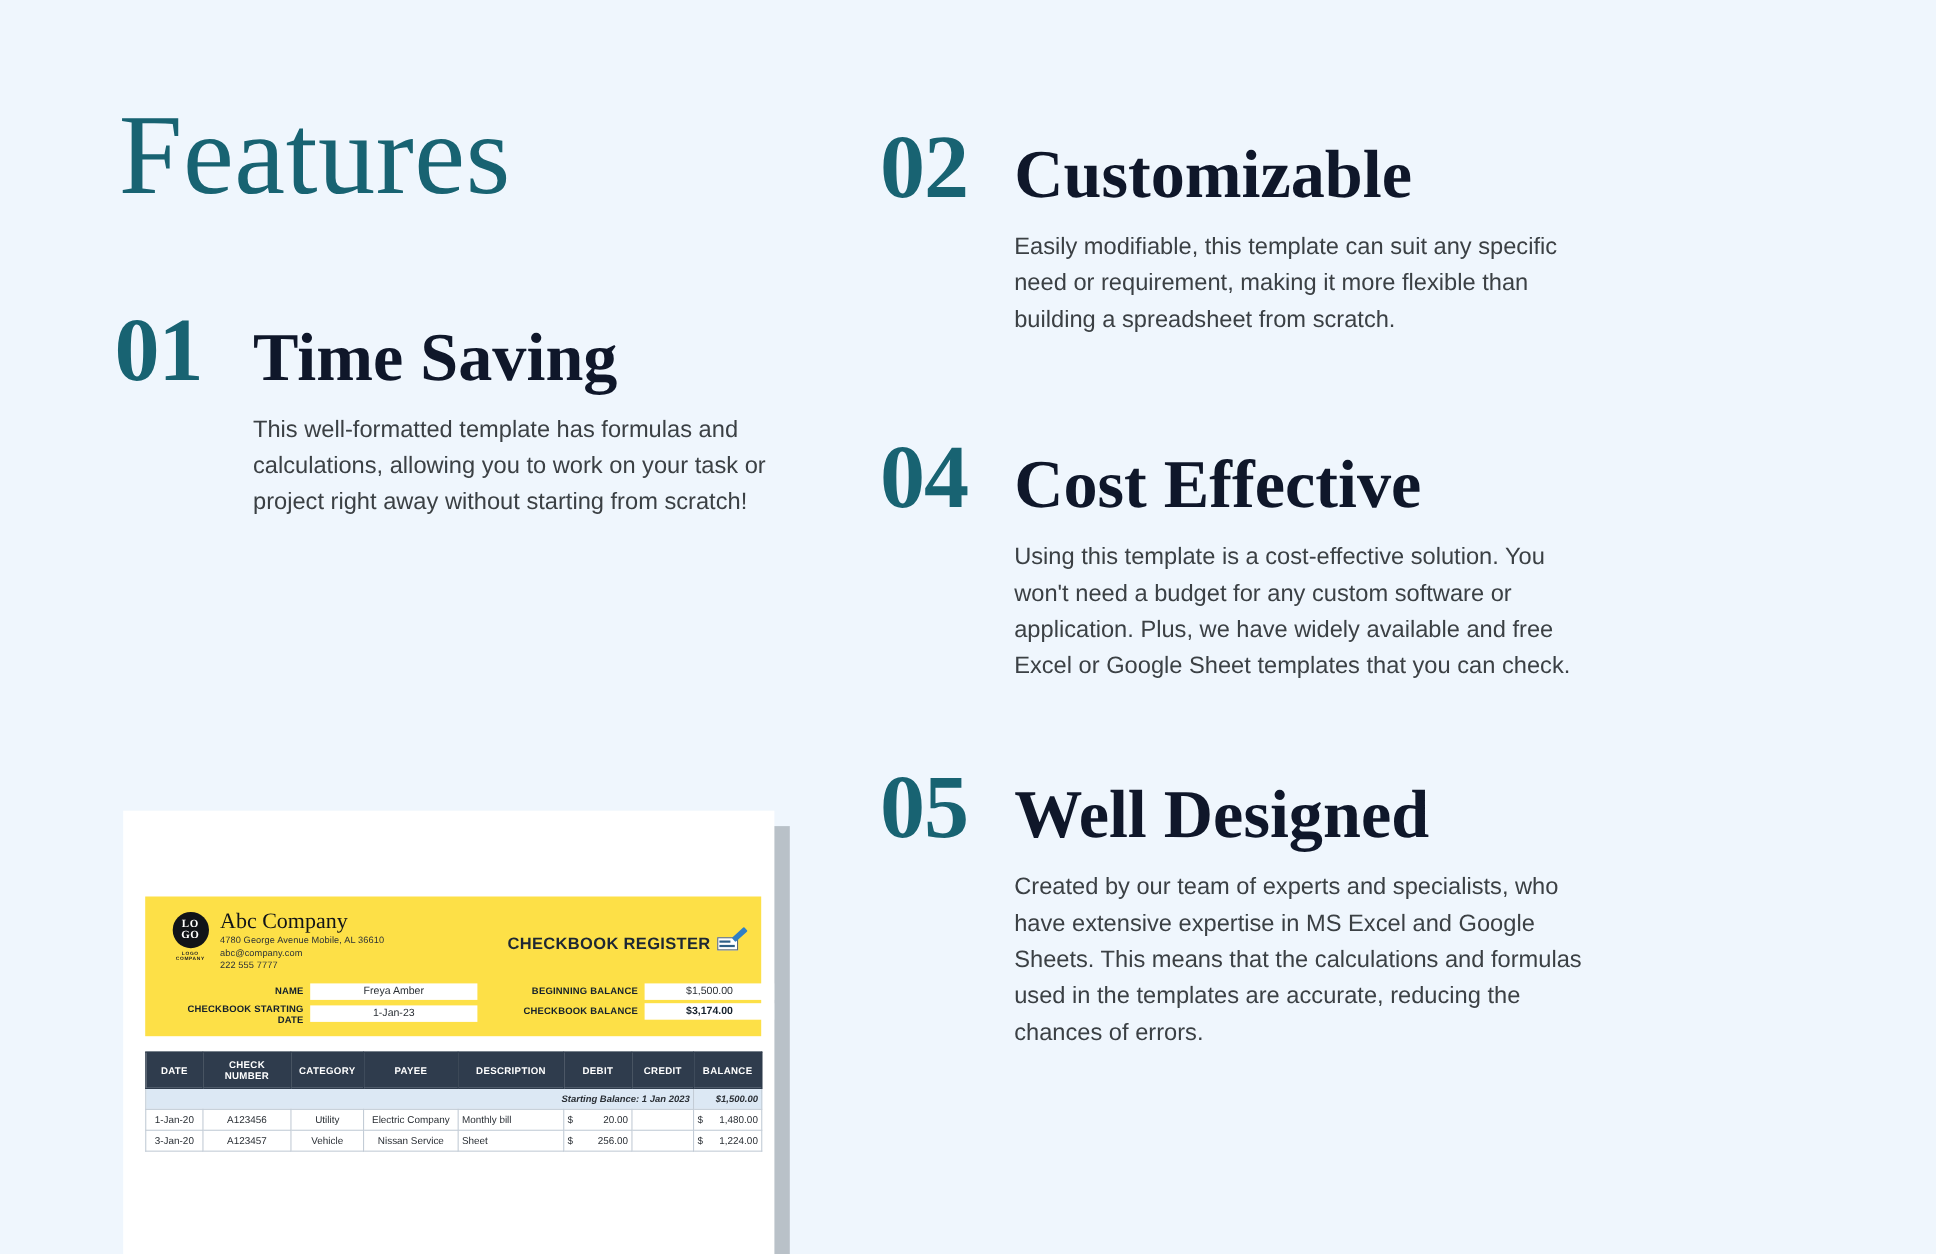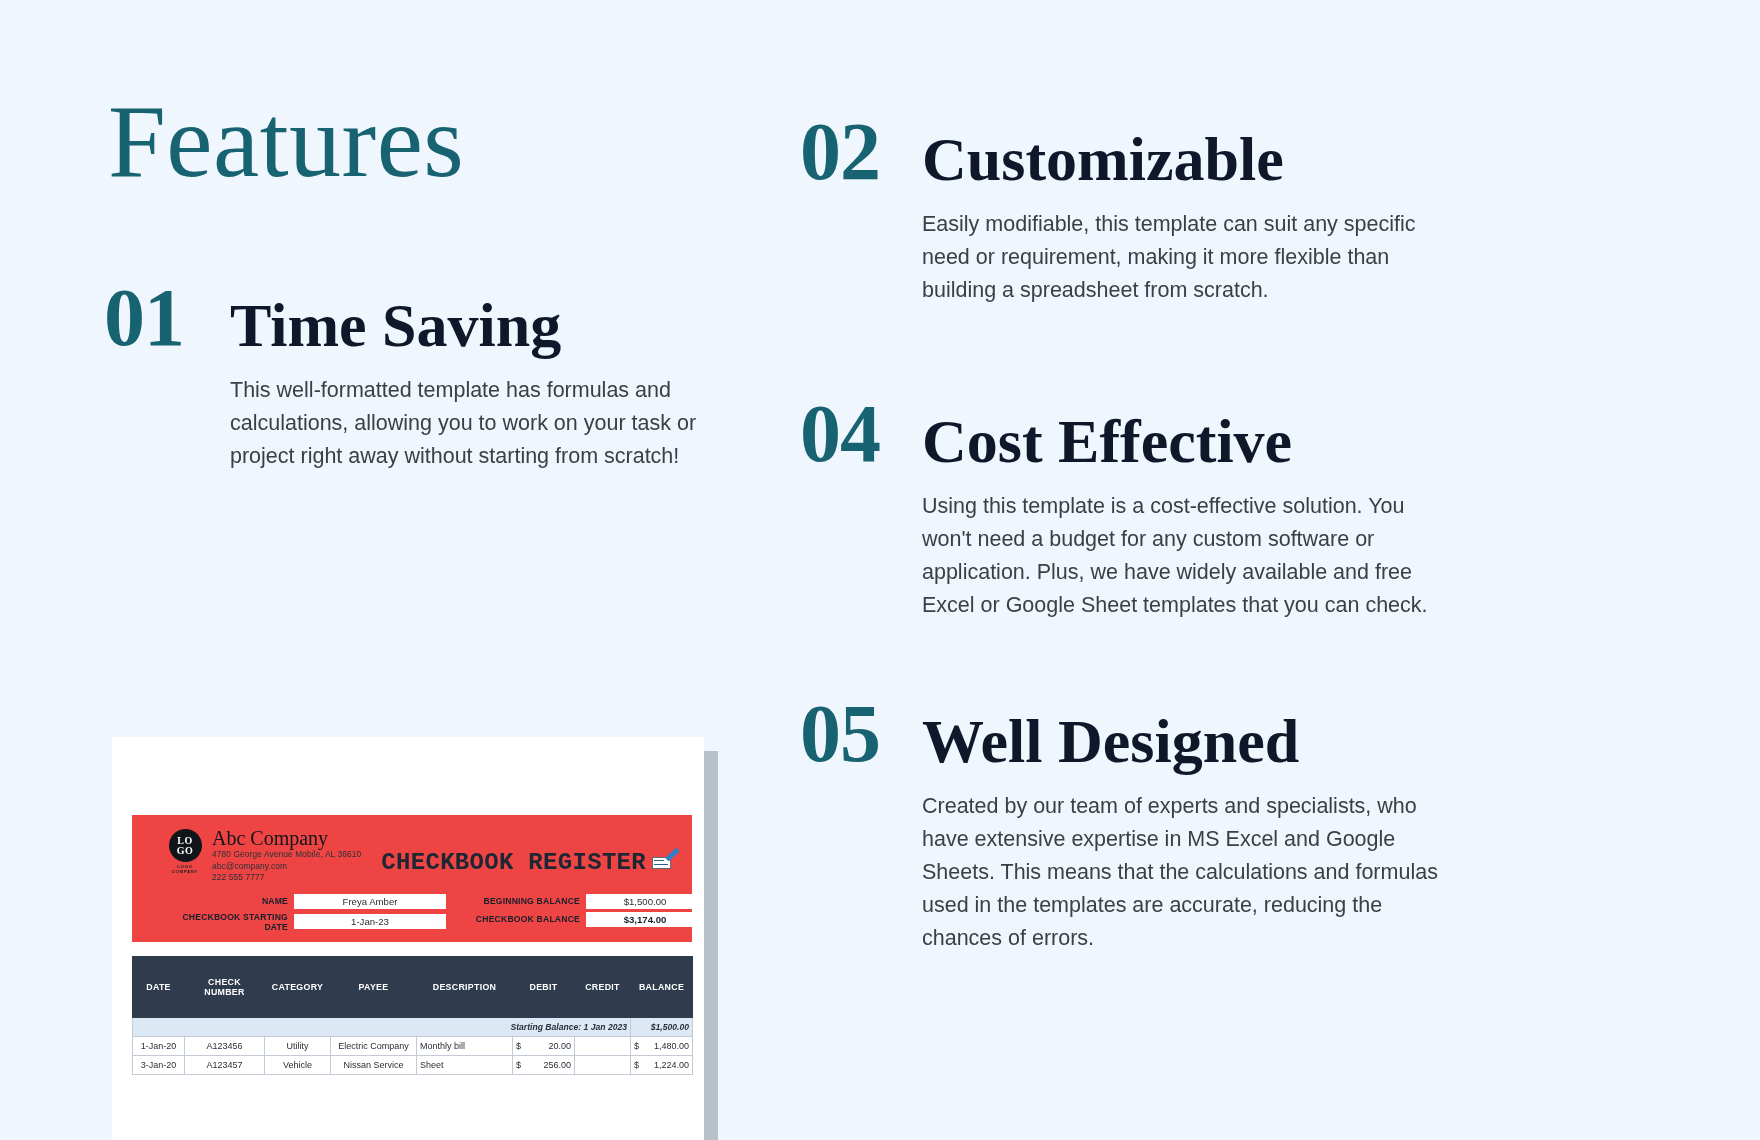--- a/index.html
+++ b/index.html
@@ -94,22 +94,22 @@
     overflow: hidden;
   }
   .sheet-inner {
     position: absolute;
     left: 20px;
     top: 78px;
     right: 0;
     bottom: 0;
   }
   .sheet-header {
-    background: #ef4444;
-    padding: 12px 14px 10px 32px;
+    background: #fde047;
+    padding: 12px 14px 10px 20px;
     width: 560px;
   }
   .sh-top {
     display: flex;
     align-items: flex-start;
   }
   .logo-badge {
     width: 33px;
     height: 33px;
     border-radius: 50%;
@@ -145,22 +145,22 @@
     line-height: 22px;
   }
   .company-line {
     font-size: 8.4px;
     color: #2b3136;
     line-height: 11.5px;
     letter-spacing: 0.1px;
   }
   .register-title {
     margin-left: auto;
-    font-family: Liberation Mono, monospace;
-    font-size: 24px;
+    font-family: Liberation Sans, sans-serif;
+    font-size: 15px;
     font-weight: 700;
     color: #1d2733;
     letter-spacing: 0.3px;
     padding-top: 22px;
     display: flex;
     align-items: center;
     gap: 6px;
   }
   .reg-icon {
     display: inline-block;
@@ -194,21 +194,21 @@
     right: -2px; top: -2px;
     width: 15px; height: 5px;
     background: #2f7fc4;
     transform: rotate(-42deg);
     border-radius: 1px;
   }
 
   .fields {
     margin-top: 10px;
     display: flex;
-    gap: 0;
+    gap: 12px;
   }
   .field-group { display: flex; flex-direction: column; gap: 3px; }
   .field-row { display: flex; align-items: center; }
   .field-label {
     font-size: 8.6px;
     font-weight: 700;
     color: #14202c;
     letter-spacing: 0.2px;
     text-align: right;
     padding-right: 6px;
@@ -235,21 +235,21 @@
     border-collapse: collapse;
     margin-top: 14px;
     table-layout: fixed;
   }
   .sheet-table th {
     background: #2f3c4d;
     color: #ffffff;
     font-size: 8.8px;
     font-weight: 700;
     letter-spacing: 0.3px;
-    padding: 20px 2px;
+    padding: 6px 2px;
     text-align: center;
     border: 1px solid #2f3c4d;
   }
   .sheet-table td {
     font-size: 9px;
     color: #2a2f35;
     padding: 4px 3px;
     border: 1px solid #c3ccd6;
     height: 18px;
   }

